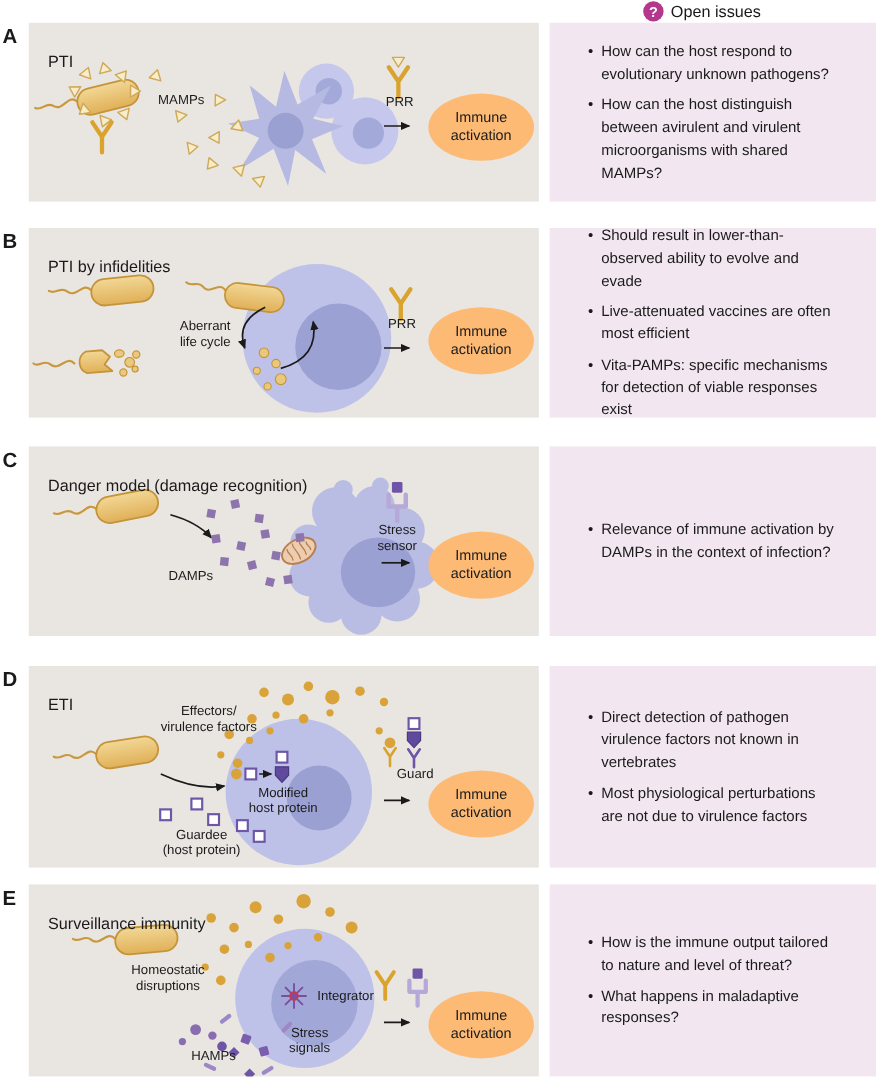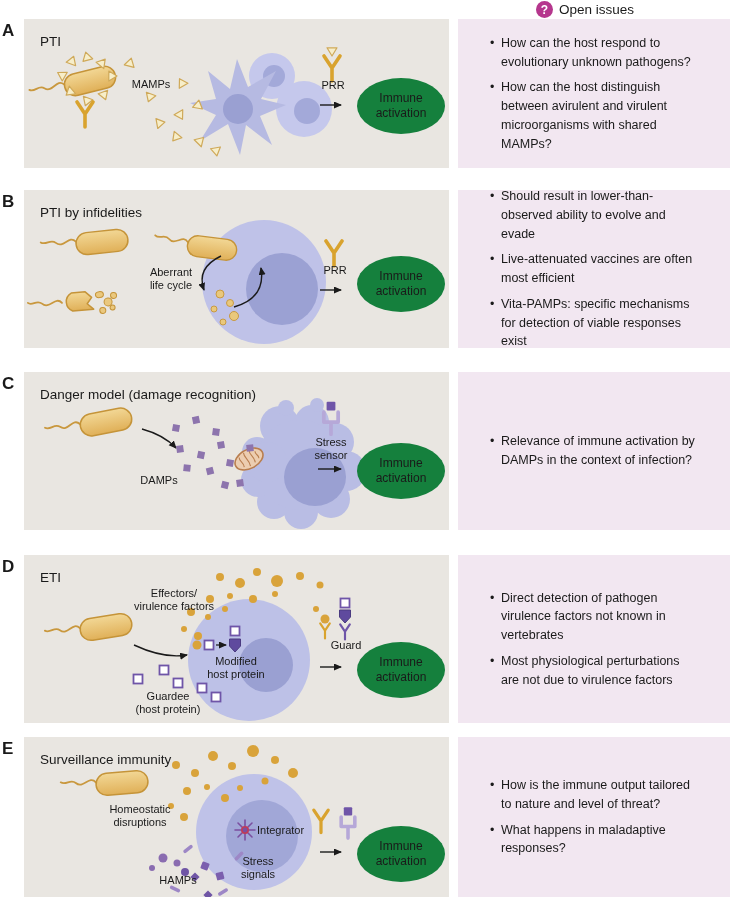--- a/index.html
+++ b/index.html
@@ -21,23 +21,23 @@
   #rowE{top:737px;height:160px;}
 
   .letter{position:absolute;left:2px;top:2px;font-size:17px;font-weight:bold;}
   .figbox{position:absolute;left:24px;top:0;width:425px;height:100%;background:#e9e6e1;}
   .issuebox{position:absolute;left:458px;top:0;width:272px;height:100%;background:#f2e7f1;
     display:flex;flex-direction:column;justify-content:center;padding:0 20px;box-sizing:border-box;}
   .issuebox ul{margin:12px;padding:0;list-style:none;}
   .issuebox li{font-size:12.5px;line-height:1.5;padding-left:11px;position:relative;margin:7px 0;}
   .issuebox li::before{content:"\2022";position:absolute;left:0;}
 
-  .figtitle{position:absolute;left:16px;top:15px;font-size:13.5px;text-align:center;}
+  .figtitle{position:absolute;left:16px;top:25px;font-size:13.5px;text-align:center;}
   .dlabel{position:absolute;font-size:11px;line-height:1.22;white-space:pre-line;text-align:center;}
-  .ellipse{position:absolute;width:88px;height:56px;background:#15803d;border-radius:50%;
+  .ellipse{position:absolute;width:88px;height:56px;background:#fdba74;border-radius:50%;
     display:flex;align-items:center;justify-content:center;text-align:center;
     font-size:12px;line-height:1.25;}
   svg.fig{position:absolute;left:0;top:0;width:100%;height:100%;}
 </style>
 </head>
 <body>
 
 <svg width="0" height="0" style="position:absolute" aria-hidden="true">
   <defs>
     <linearGradient id="rodg" x1="0" y1="0" x2="0" y2="1">
@@ -335,21 +335,21 @@
         <rect x="-3.75" y="-3.75" width="7.5" height="7.5" rx="1" fill="#7b5fae" transform="translate(196,139) rotate(-15)"></rect>
         <circle cx="169" cy="165" r="2.5" fill="#8a6cb0"></circle>
       </g>
       <use href="#yr" stroke="#d9a32e" transform="translate(297,74) scale(0.9)"></use>
       <use href="#sens" transform="translate(324,78) scale(1.05)"></use>
       <line x1="296" y1="115" x2="317" y2="115" stroke="#1a1a1a" stroke-width="1.4" marker-end="url(#ah)"></line>
     </svg>
     <span class="figtitle">Surveillance immunity</span>
     <span class="dlabel" style="left:72px;top:66px;width:88px;">Homeostatic
 disruptions</span>
-    <span class="dlabel" style="left:233px;top:87px;width:62px;text-align:left;">Integrator</span>
+    <span class="dlabel" style="left:233px;top:87px;width:62px;text-align:center;">Integrator</span>
     <span class="dlabel" style="left:205px;top:118px;width:58px;">Stress
 signals</span>
     <span class="dlabel" style="left:131px;top:137px;width:46px;">HAMPs</span>
     <div class="ellipse" style="left:333px;top:89px;">Immune activation</div>
   </div>
   <div class="issuebox">
     <ul>
       <li>How is the immune output tailored to nature and level of threat?</li>
       <li>What happens in maladaptive responses?</li>
     </ul>

